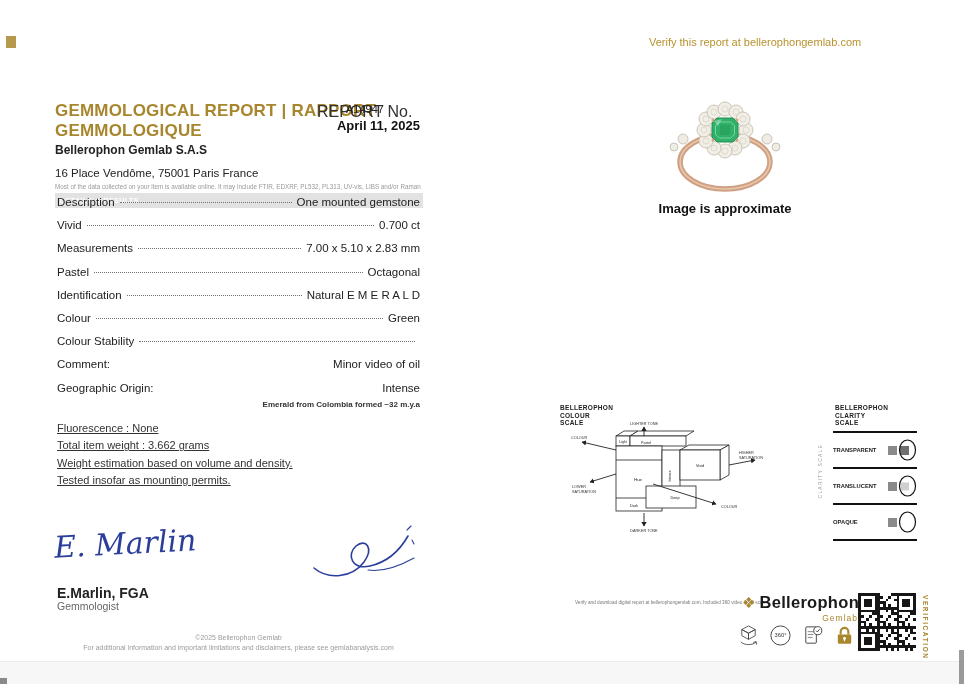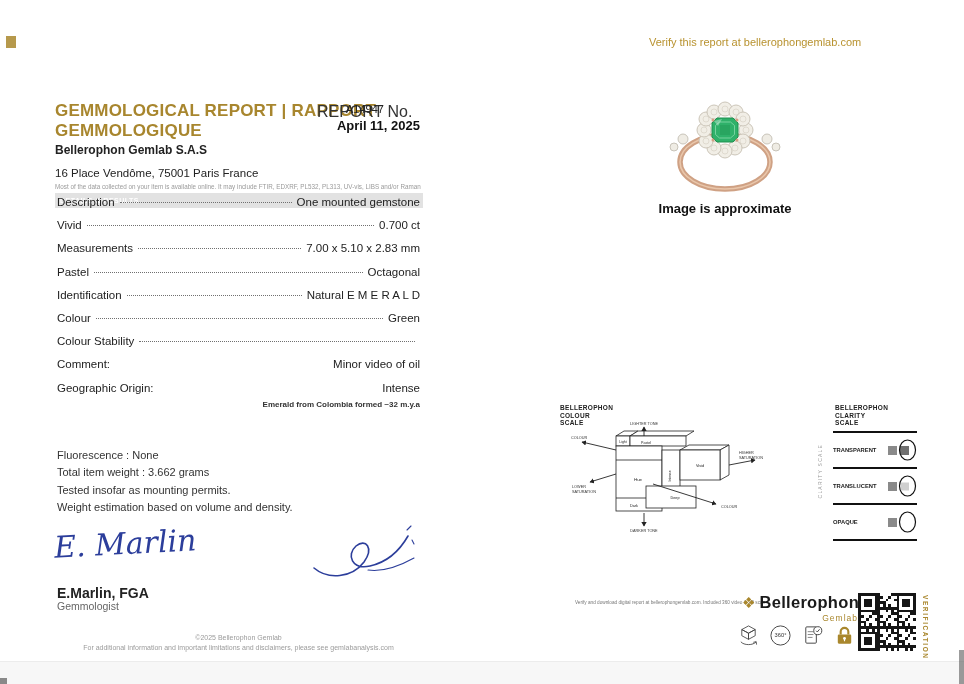--- a/index.html
+++ b/index.html
@@ -26,21 +26,21 @@
 
   
   .details{position:absolute;left:57px;top:196px;width:363px;}
   .drow{display:flex;align-items:baseline;height:23.2px;font-size:11.5px;color:#222;}
   .dleader{flex:1;border-bottom:1.4px dotted #707070;margin:0 5px;transform:translateY(-3px);}
   .dspacer{flex:1;}
   .dvalue{white-space:nowrap;}
   .origin-note{position:absolute;left:57px;top:400px;width:363px;text-align:right;
                font-size:8px;font-weight:bold;color:#333;}
 
-  .notes{position:absolute;left:57px;top:447px;font-size:11px;color:#333;line-height:17.4px;}
+  .notes{position:absolute;left:57px;top:420px;font-size:11px;color:#333;line-height:17.4px;text-decoration:underline;}
 
   
   .sig-script{position:absolute;left:54px;top:526px;font-family:"DejaVu Serif", serif;
               font-style:italic;font-size:30px;color:#2c3e9b;transform:rotate(-3deg);}
   .sig-right-svg{position:absolute;left:308px;top:524px;}
   .sig-left-name{position:absolute;left:57px;top:585px;font-size:14px;font-weight:bold;color:#222;}
   .sig-left-title{position:absolute;left:57px;top:600px;font-size:10.5px;color:#666;}
   .sig-right-block{position:absolute;left:321px;top:585px;width:120px;text-align:center;}
   .sig-right-name{font-size:11px;font-weight:bold;color:#222;}
   .sig-right-title{font-size:10.5px;color:#666;margin-top:2px;}
@@ -156,22 +156,22 @@
       <span>Geographic Origin:</span>
       <span class="dspacer"></span>
       <span class="dvalue">Intense</span>
     </div>
   </div>
   <div class="origin-note">Emerald from Colombia formed ~32 m.y.a</div>
 
   <div class="notes">
     <div>Fluorescence : None</div>
     <div>Total item weight : 3.662 grams</div>
+    <div>Weight estimation based on volume and density.</div>
     <div>Tested insofar as mounting permits.</div>
-    <div>Weight estimation based on volume and density.</div>
   </div>
 
   <div class="sig-script">E. Marlin</div>
   <svg class="sig-right-svg" width="115" height="58" viewBox="0 0 115 58">
     <path d="M6,44 C20,56 44,54 56,38 C66,24 58,14 48,22 C38,31 44,46 62,42 C80,38 92,26 100,12" stroke="#2c3e9b" stroke-width="1.6" fill="none" stroke-linecap="round"></path>
     <path d="M60,46 C74,48 88,44 106,34" stroke="#2c3e9b" stroke-width="1.1" fill="none" stroke-linecap="round"></path>
     <path d="M99,6 l4,-4 M104,16 l2,4" stroke="#2c3e9b" stroke-width="1.1" fill="none" stroke-linecap="round"></path>
   </svg>
   <div class="sig-left-name">E.Marlin, FGA</div>
   <div class="sig-left-title">Gemmologist</div>

